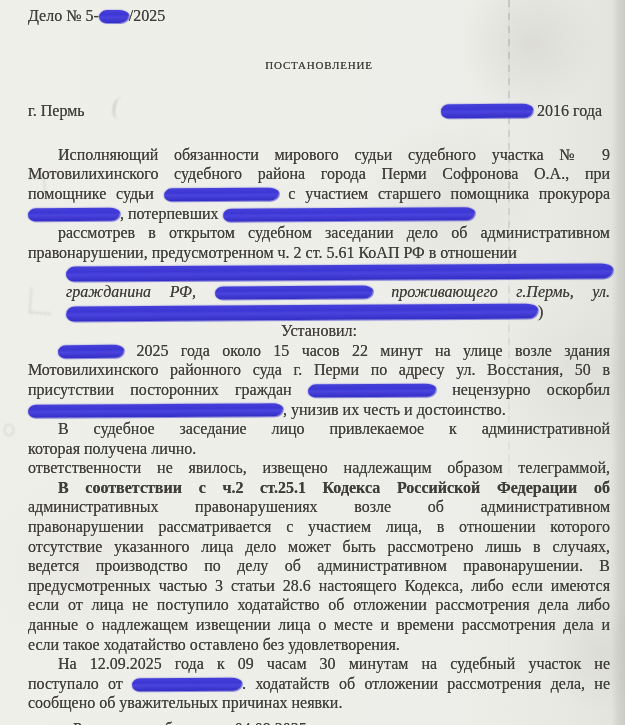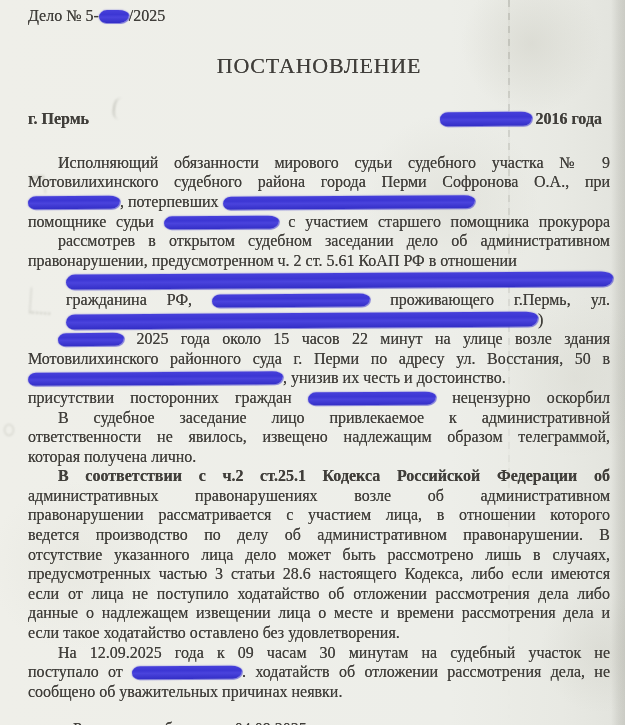--- a/index.html
+++ b/index.html
@@ -16,22 +16,22 @@
     background-image:
       radial-gradient(circle at 85% 6%, rgba(203,203,193,.45), transparent 70px),
       radial-gradient(circle at 72% 28%, rgba(208,208,198,.35), transparent 90px),
       radial-gradient(circle at 92% 52%, rgba(205,205,195,.30), transparent 80px),
       radial-gradient(circle at 12% 78%, rgba(214,214,204,.25), transparent 85px),
       radial-gradient(circle at 96% 90%, rgba(200,200,190,.30), transparent 60px),
       linear-gradient(90deg,#efefe9 0%,#edeee9 72%,#e8e9e3 90%,#e2e3dd 100%);
   }
   .content{position:absolute;left:28px;right:15px;top:6px;}
   .caseline{white-space:nowrap;}
-  .title{margin-top:30px;text-align:center;letter-spacing:.8px;font-size:22px;}
-  .dateline{margin-top:34px;display:flex;justify-content:space-between;align-items:flex-end;font-weight:bold;}
+  .title{margin-top:30px;text-align:center;letter-spacing:.8px;font-size:11px;}
+  .dateline{margin-top:26px;display:flex;justify-content:space-between;align-items:flex-end;}
   .dategroup{white-space:nowrap;padding-right:8px;}
   .bodytext{margin-top:24px;}
   .ln{text-align:justify;text-align-last:justify;}
   .ln.last{text-align-last:left;}
   .ln.center{text-align:center;text-align-last:center;}
   .redact{
     display:inline-block;height:13px;vertical-align:-2px;
     background:linear-gradient(180deg,#4740da 0%,#3c36d4 35%,#4a43dd 55%,#332ec6 100%);
     border-radius:8px 11px 9px 7px/7px 5px 8px 6px;
     box-shadow:0 0 1.5px rgba(55,48,208,.8),1px 1px 0 rgba(55,48,208,.45);
@@ -80,39 +80,40 @@
 
     <div class="dateline">
       <span>г. Пермь</span>
       <span class="dategroup"><span class="redact" id="date-redact" style="width: 92px; height: 14px;"></span>
         <span>2016 года</span></span>
     </div>
 
     <div class="bodytext">
         <div class="ln" style="text-indent: 30px;">Исполняющий обязанности мирового судьи судебного участка № 9</div>
         <div class="ln">Мотовилихинского судебного района города Перми Софронова О.А., при</div>
+        <div class="ln">помощнике судьи <span class="redact" style="width: 115px;"></span> с участием старшего помощника прокурора</div>
         <div class="ln last"><span class="redact" style="width: 92px;"></span>, потерпевших <span class="redact" style="width: 252px;"></span></div>
-        <div class="ln">помощнике судьи <span class="redact" style="width: 115px;"></span> с участием старшего помощника прокурора</div>
         <div class="ln" style="text-indent: 30px;">рассмотрев в открытом судебном заседании дело об административном</div>
         <div class="ln last">правонарушении, предусмотренном ч. 2 ст. 5.61 КоАП РФ в отношении</div>
         <div class="ln last" style="margin-left: 38px;"><span class="redact bar" style="width: 547px;"></span></div>
-        <div class="ln" style="text-indent: 38px;">гражданина РФ, <span class="redact" style="width: 158px;"></span> проживающего г.Пермь, ул.</div>
+        <div class="ln" style="text-indent: 38px; font-style: italic;">гражданина РФ, <span class="redact" style="width: 158px;"></span> проживающего г.Пермь, ул.</div>
         <div class="ln last" style="margin-left: 38px;"><span class="redact bar" style="width: 472px;"></span>)</div>
+        <div class="ln center">Установил:</div>
         <div class="ln" style="text-indent: 30px;"><span class="redact" style="width: 66px;"></span> 2025 года около 15 часов 22 минут на улице возле здания</div>
         <div class="ln">Мотовилихинского районного суда г. Перми по адресу ул. Восстания, 50 в</div>
+        <div class="ln">присутствии посторонних граждан <span class="redact" style="width: 128px;"></span> нецензурно оскорбил</div>
         <div class="ln last"><span class="redact" style="width: 255px;"></span>, унизив их честь и достоинство.</div>
-        <div class="ln">присутствии посторонних граждан <span class="redact" style="width: 128px;"></span> нецензурно оскорбил</div>
         <div class="ln" style="text-indent: 30px;">В судебное заседание лицо привлекаемое к административной</div>
+        <div class="ln last">которая получена лично.</div>
         <div class="ln">ответственности не явилось, извещено надлежащим образом телеграммой,</div>
-        <div class="ln last">которая получена лично.</div>
         <div class="ln" style="text-indent: 30px; font-weight: bold;">В соответствии с ч.2 ст.25.1 Кодекса Российской Федерации об</div>
         <div class="ln">административных правонарушениях возле об административном</div>
         <div class="ln">правонарушении рассматривается с участием лица, в отношении которого</div>
+        <div class="ln">отсутствие указанного лица дело может быть рассмотрено лишь в случаях,</div>
         <div class="ln">ведется производство по делу об административном правонарушении. В</div>
-        <div class="ln">отсутствие указанного лица дело может быть рассмотрено лишь в случаях,</div>
         <div class="ln">предусмотренных частью 3 статьи 28.6 настоящего Кодекса, либо если имеются</div>
         <div class="ln">если от лица не поступило ходатайство об отложении рассмотрения дела либо</div>
         <div class="ln">данные о надлежащем извещении лица о месте и времени рассмотрения дела и</div>
         <div class="ln last">если такое ходатайство оставлено без удовлетворения.</div>
         <div class="ln" style="text-indent: 30px;">На 12.09.2025 года к 09 часам 30 минутам на судебный участок не</div>
         <div class="ln">поступало от <span class="redact" style="width: 110px;"></span>. ходатайств об отложении рассмотрения дела, не</div>
         <div class="ln last">сообщено об уважительных причинах неявки.</div>
       </div>
   </div>
 

